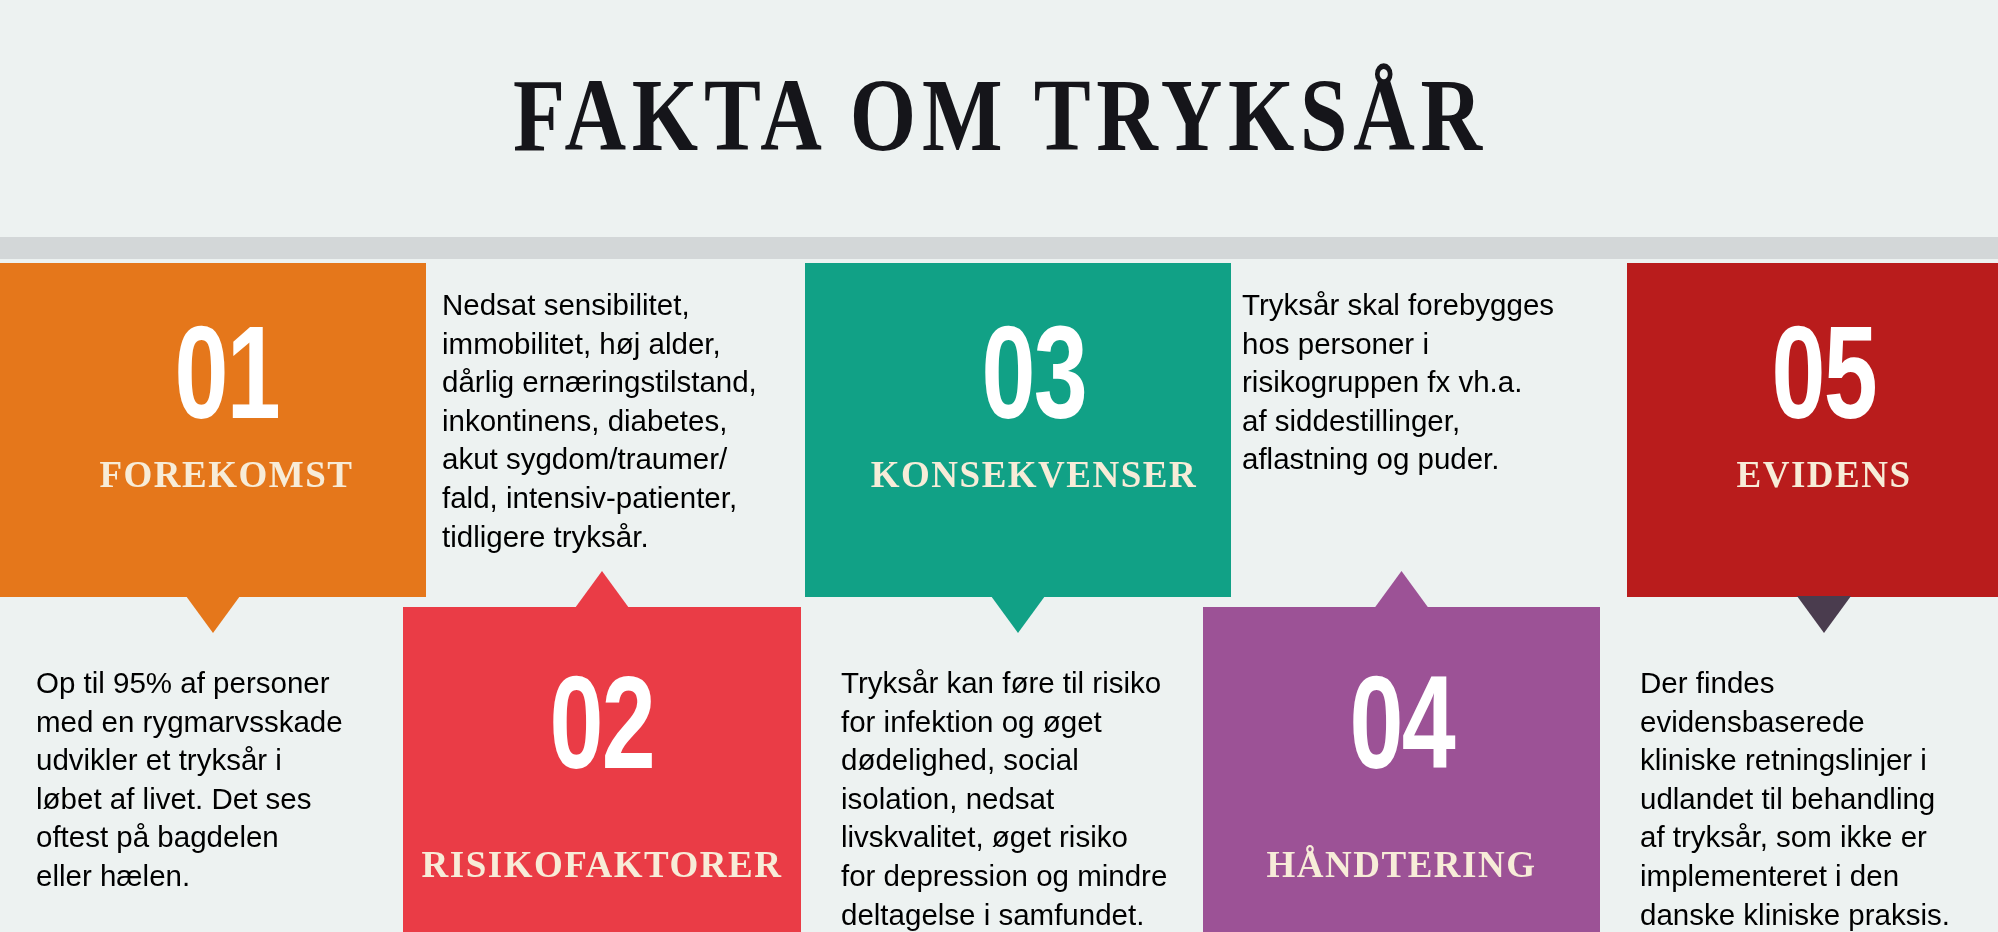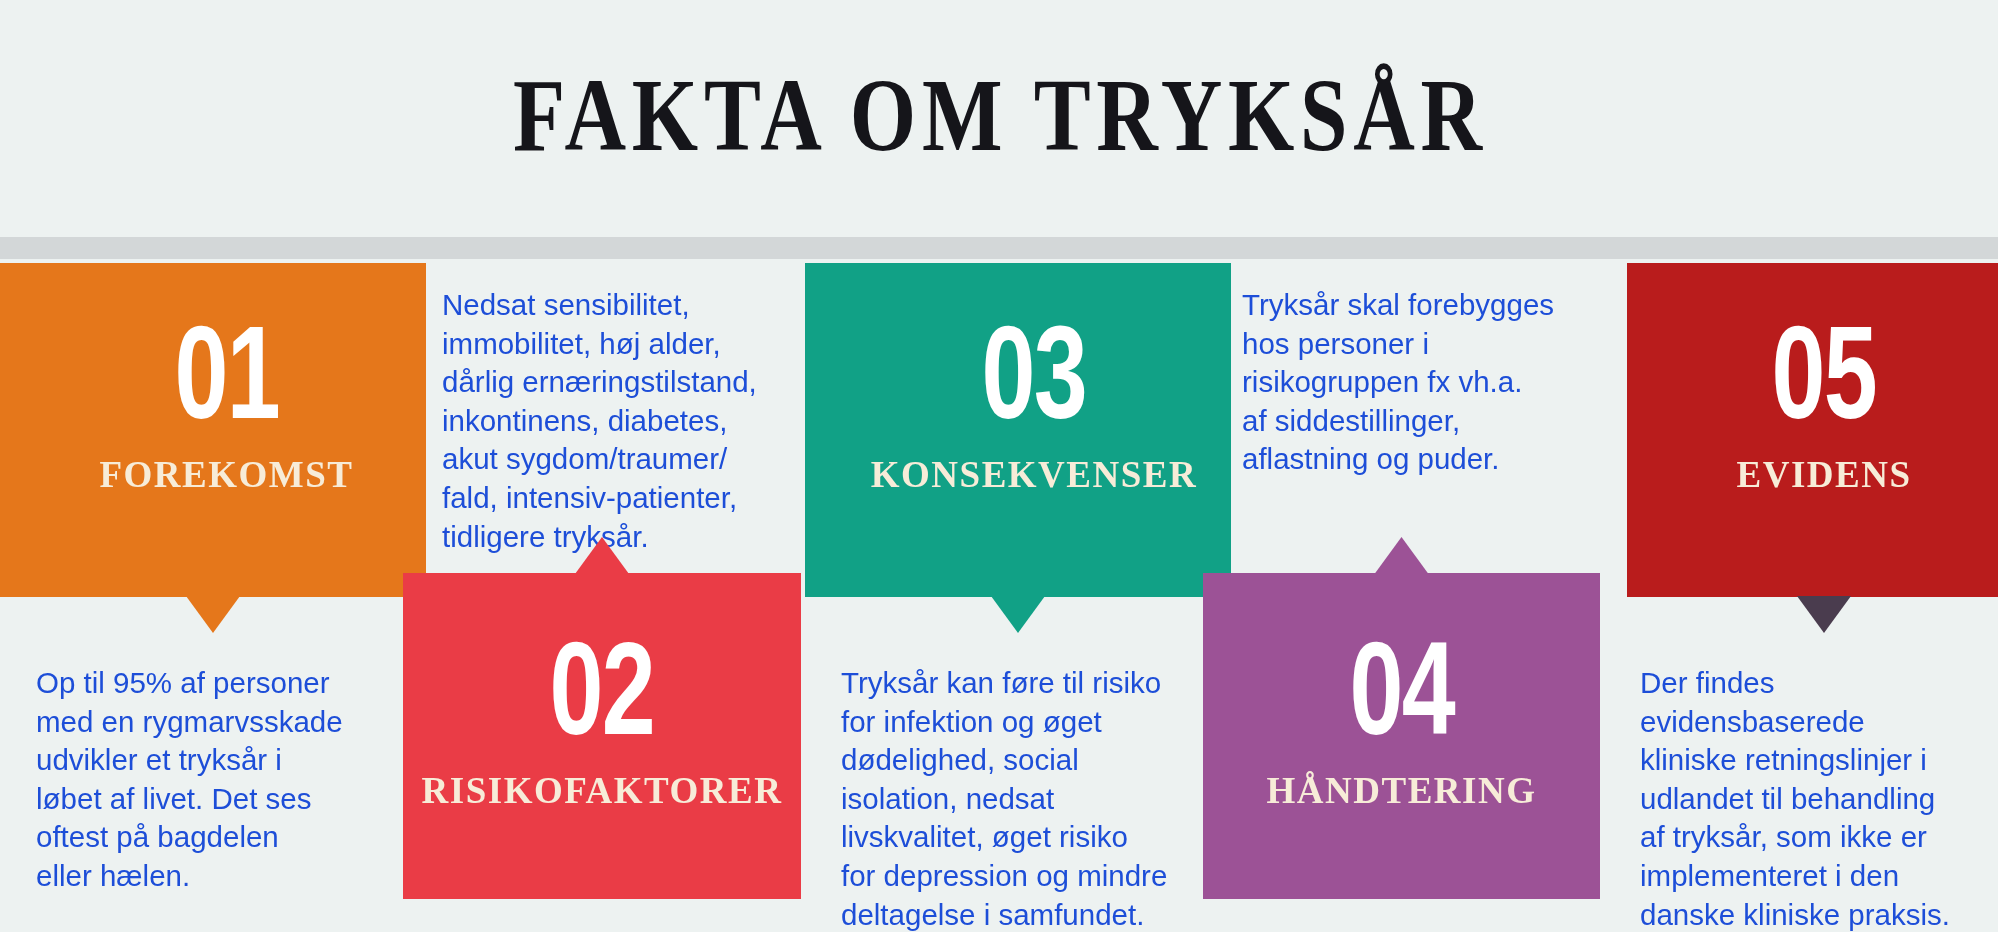--- a/index.html
+++ b/index.html
@@ -31,21 +31,21 @@
   .divider{
     position:absolute;left:0;top:237px;width:100%;height:22px;
     background:#D3D7D8;
   }
   
   .block{
     position:absolute;
     display:flex;flex-direction:column;align-items:center;
   }
   .block.row1{top:263px;height:334px;}
-  .block.row2{top:573px;height:326px;}
+  .block.row2{top:607px;height:326px;gap:40px;}
   .c1{left:0;width:399px;padding-left:27px;}
   .c2{left:403px;width:398px;}
   .c3{left:805px;width:394px;padding-left:32px;}
   .c4{left:1203px;width:397px;}
   .c5{left:1604px;width:394px;}
 
   .block .num{
     margin-top:44px;
     font-weight:700;
     font-size:131px;
@@ -85,21 +85,21 @@
   .textcell{
     position:absolute;
     box-sizing:border-box;
   }
   .textcell.row1{top:263px;height:334px;padding:23px 10px 0 39px;}
   .textcell.row2{top:620px;height:331px;padding:44px 6px 0 36px;}
   .textcell p{
     margin:0;
     font-size:29.5px;
     line-height:38.6px;
-    color:#1d4ed8;
+    color:#000000;
     white-space:pre-line;
   }
 </style>
 </head>
 <body>
 
 <div class="canvas">
 
   <div class="title-wrap">
     <h1 class="title">FAKTA OM TRYKSÅR</h1>

